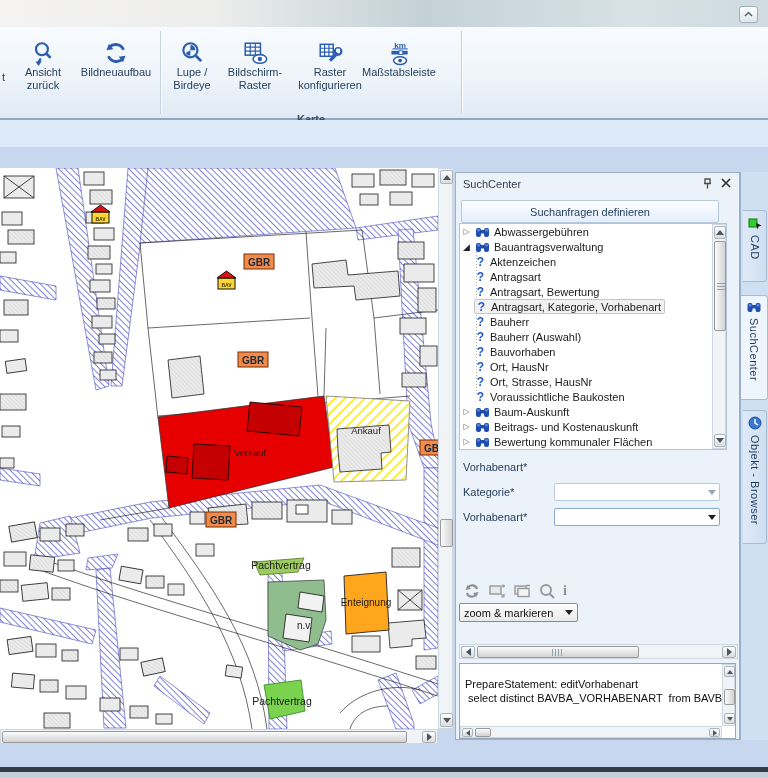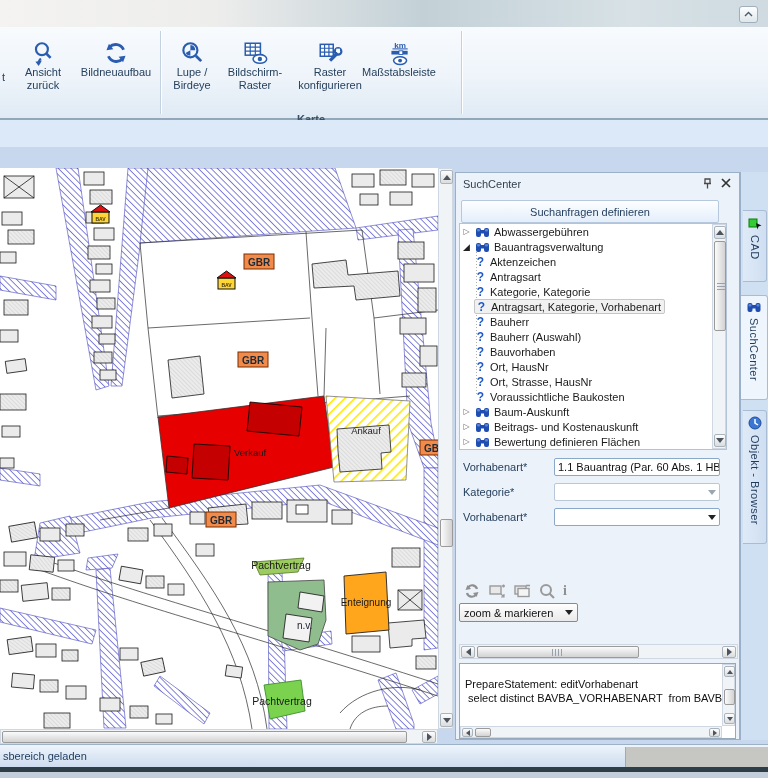--- a/index.html
+++ b/index.html
@@ -488,21 +488,21 @@
       <div class="trow child">
         <span class="qicon">?</span>
         <span class="tlabel">Aktenzeichen</span>
       </div>
       <div class="trow child">
         <span class="qicon">?</span>
         <span class="tlabel">Antragsart</span>
       </div>
       <div class="trow child">
         <span class="qicon">?</span>
-        <span class="tlabel">Kategorie, Kategorie</span>
+        <span class="tlabel">Antragsart, Bewertung</span>
       </div>
       <div class="trow child">
         <div class="hl">
           <span class="qicon">?</span>
           <span class="tlabel">Antragsart, Kategorie, Vorhabenart</span>
         </div>
       </div>
       <div class="trow child">
         <span class="qicon">?</span>
         <span class="tlabel">Bauherr</span>
@@ -558,41 +558,37 @@
         <span class="texp">▷</span>
         <span class="bino">
             <svg width="15" height="12" viewBox="0 0 15 12">
               <rect x="1" y="2" width="5" height="9" rx="2" fill="#1f4db0"></rect>
               <rect x="9" y="2" width="5" height="9" rx="2" fill="#1f4db0"></rect>
               <rect x="5.5" y="4" width="4" height="3.5" fill="#1f4db0"></rect>
               <rect x="2" y="3" width="3" height="2.5" rx="1" fill="#5d85d6"></rect>
               <rect x="10" y="3" width="3" height="2.5" rx="1" fill="#5d85d6"></rect>
             </svg>
           </span>
-        <span class="tlabel">Bewertung definieren Flächen</span>
+        <span class="tlabel">Bewertung kommunaler Flächen</span>
       </div>
 
       <div class="abs sb-track" style="right:0;top:0;width:14px;height:225px">
         <div class="sb-btn" style="left:1px;top:1px;width:12px;height:13px">
             <div class="tri up"></div>
           </div>
         <div class="sb-thumb" style="left:1px;top:16px;width:12px;height:90px">
           <div class="grip-v" style="left:2px;top:41px"></div>
         </div>
         <div class="sb-btn" style="left:1px;bottom:1px;width:12px;height:13px">
             <div class="tri down"></div>
           </div>
       </div>
     </div>
 
     <div class="f-label" style="top:288px">Vorhabenart*</div>
-    <div class="combo" style="top:285px">
-      <span class="val">1.1 Bauantrag (Par. 60 Abs. 1 HB</span>
-
-    </div>
     <div class="f-label" style="top:313px">Kategorie*</div>
     <div class="combo dis" style="top:310px">
       <span class="val"></span>
       <span class="dd">
           <span class="tri down" style="border-top-color:#9aa6b2"></span>
         </span>
     </div>
     <div class="f-label" style="top:338px">Vorhabenart*</div>
     <div class="combo" style="top:335px">
       <span class="val"></span>
@@ -688,20 +684,16 @@
     </div>
     <div class="vtab" style="top:238px;height:134px">
       <svg width="14" height="14" viewBox="0 0 14 14">
         <circle cx="7" cy="7" r="6" fill="#3a76d2" stroke="#1d4e9a"></circle>
         <path d="M7,3 L7,7 L10,9" stroke="#fff" stroke-width="1.5" fill="none"></path>
       </svg>
       <span class="vtxt">Objekt - Browser</span>
     </div>
   </div>
 
-  <div id="statusbar" class="abs">
-    <span id="status-text">sbereich geladen</span>
-    <div id="status-section"></div>
-  </div>
   <div id="darkband" class="abs"></div>
   <div id="bottomband" class="abs"></div>
 
 </div>
 
 </body></html>

